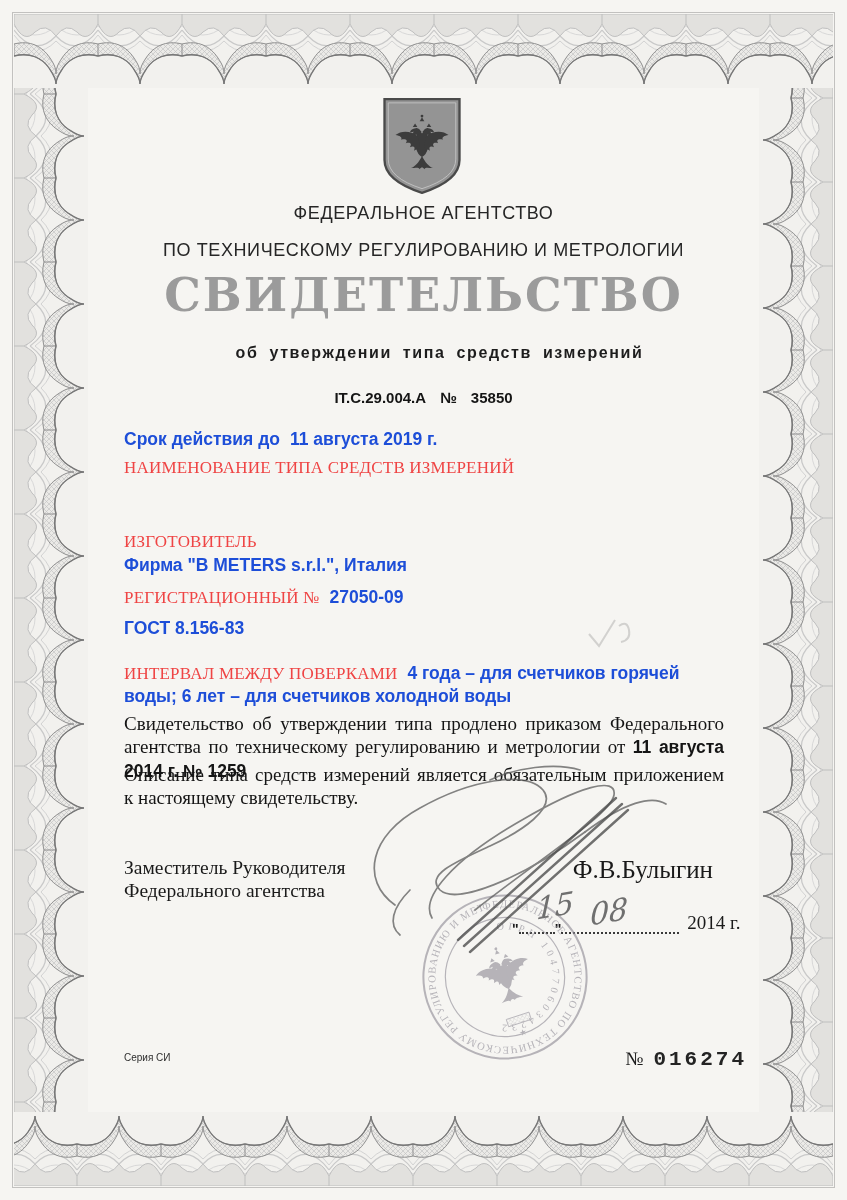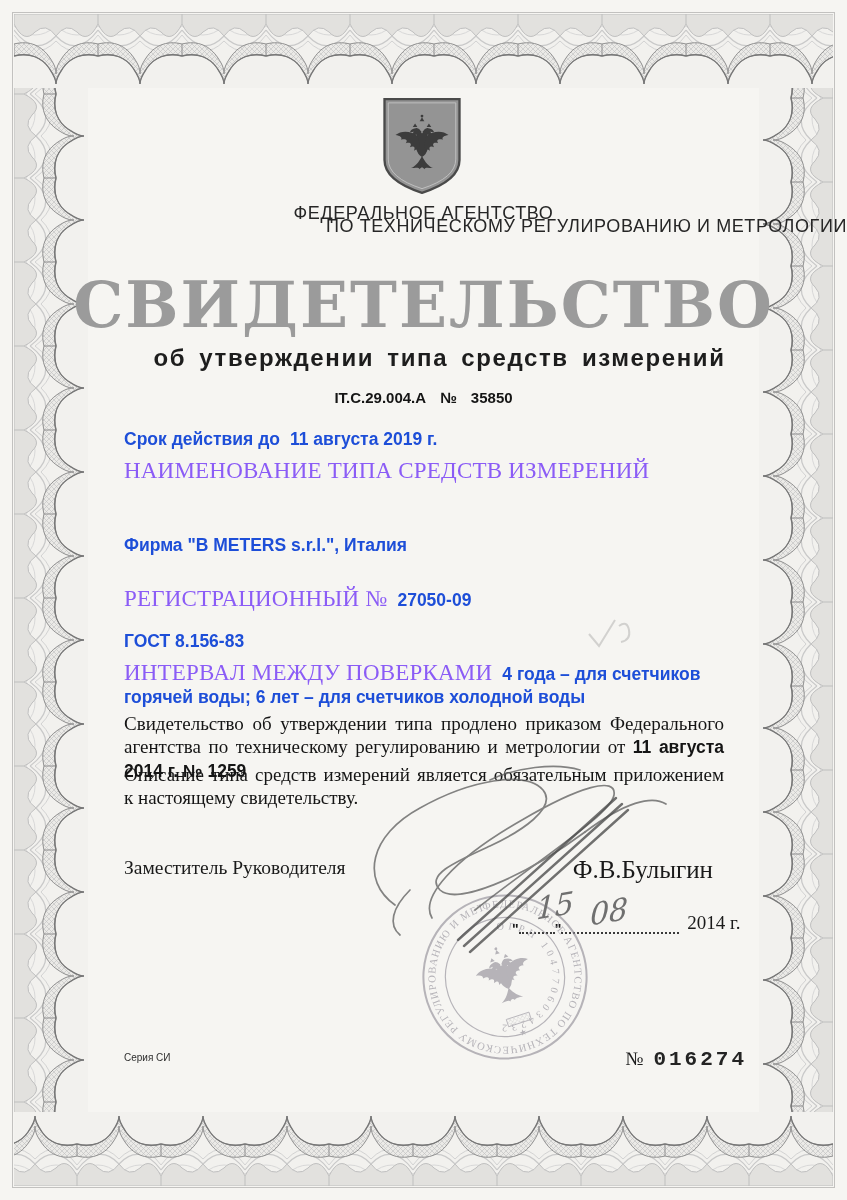--- a/index.html
+++ b/index.html
@@ -14,36 +14,36 @@
   .layer{position:absolute;z-index:2;}
   
   .agency{
     left:0;right:0;text-align:center;
     font-family:"Liberation Sans","DejaVu Sans",sans-serif;
     font-size:18px;letter-spacing:.6px;color:#262626;
   }
   .cert-title{
     left:0;right:0;top:268px;text-align:center;
     font-family:"DejaVu Serif","Liberation Serif",serif;
-    font-weight:bold;font-size:63px;letter-spacing:2px;color:#9b9b9b;
+    font-weight:bold;font-size:46px;letter-spacing:2px;color:#9b9b9b;
   }
   .cert-subtitle{
     left:0;right:0;top:344px;text-align:center;
     font-family:"Liberation Sans","DejaVu Sans",sans-serif;
-    font-weight:bold;font-size:24px;letter-spacing:1.6px;word-spacing:5px;color:#1d1d1d;padding-left:32px;
+    font-weight:bold;font-size:16px;letter-spacing:1.6px;word-spacing:5px;color:#1d1d1d;padding-left:32px;
   }
   .number-line{
     left:0;right:0;top:389px;text-align:center;
     font-family:"Liberation Sans","DejaVu Sans",sans-serif;
     font-weight:bold;font-size:15px;color:#151515;
   }
   .number-line .gap{display:inline-block;width:14px;}
   
   .blk{left:124px;width:600px;}
-  .lbl{font-family:"Liberation Serif","DejaVu Serif",serif;font-size:23px;color:#8b5cf6;letter-spacing:.2px;}
+  .lbl{font-family:"Liberation Serif","DejaVu Serif",serif;font-size:17px;color:#ef4444;letter-spacing:.2px;}
   .val{font-family:"Liberation Sans","DejaVu Sans",sans-serif;font-weight:bold;font-size:17.5px;line-height:22px;color:#1d4ed8;}
   .para{font-size:19px;line-height:23px;text-align:justify;color:#151515;}
   .para .bold-sans{font-family:"Liberation Sans","DejaVu Sans",sans-serif;font-weight:bold;font-size:17.5px;}
   .inline-gap{display:inline-block;width:10px;}
   
   .sign-left{left:124px;top:856px;font-size:19.5px;line-height:23px;color:#1a1a1a;}
   .sign-name{top:856px;right:134px;font-size:25px;color:#1a1a1a;text-align:left;}
   .date-row{
     left:512px;top:912px;width:230px;font-size:19px;color:#1a1a1a;
     display:flex;align-items:flex-end;
@@ -118,47 +118,48 @@
 
 <div class="layer" style="left:377px;top:94px;">
   <svg width="90" height="104" viewBox="0 0 96 110">
     <path d="M8,5 H88 V70 Q88,92 48,105 Q8,92 8,70 Z" fill="#949494" stroke="#4a4a4a" stroke-width="2.5"></path>
     <path d="M12,9 H84 V69 Q84,89 48,100.5 Q12,89 12,69 Z" fill="none" stroke="#c2c2c2" stroke-width="1"></path>
     <use href="#eagle" x="11" y="10" width="74" height="84" fill="#3c3c3c"></use>
   </svg>
 </div>
 
 <div class="layer agency" style="top:203px;">ФЕДЕРАЛЬНОЕ АГЕНТСТВО</div>
-<div class="layer agency" style="top:216px;text-align:right;">ПО ТЕХНИЧЕСКОМУ РЕГУЛИРОВАНИЮ И МЕТРОЛОГИИ</div>
+<div class="layer agency" style="top:240px;">ПО ТЕХНИЧЕСКОМУ РЕГУЛИРОВАНИЮ И МЕТРОЛОГИИ</div>
 
 <div class="layer cert-title">СВИДЕТЕЛЬСТВО</div>
 <div class="layer cert-subtitle">об утверждении типа средств измерений</div>
 
 <div class="layer number-line">
   <span>IT.С.29.004.A</span><span class="gap"></span><span>№</span><span class="gap"></span><span>35850</span>
 </div>
 
 <div class="layer blk val" style="top:428px;">
   <span>Срок действия до</span><span class="inline-gap"></span><span>11 августа 2019 г.</span>
 </div>
 
 <div class="layer blk" style="top:458px;">
   <div class="lbl">НАИМЕНОВАНИЕ ТИПА СРЕДСТВ ИЗМЕРЕНИЙ</div>
 </div>
 
 <div class="layer blk" style="top:532px;">
+  <div class="lbl">ИЗГОТОВИТЕЛЬ</div>
   <div class="val" style="margin-top:2px;">Фирма "B METERS s.r.l.", Италия</div>
 </div>
 
 <div class="layer blk" style="top:586px;">
   <span class="lbl">РЕГИСТРАЦИОННЫЙ №</span><span class="inline-gap"></span><span class="val">27050-09</span>
 </div>
 
 <div class="layer blk" style="top:616px;">
-  <div class="val" style="margin-top:14px;">ГОСТ 8.156-83</div>
+  <div class="val" style="margin-top:1px;">ГОСТ 8.156-83</div>
 </div>
 
 <div class="layer blk" style="top:662px;line-height:22px;">
   <span class="lbl">ИНТЕРВАЛ МЕЖДУ ПОВЕРКАМИ</span><span class="inline-gap"></span><span class="val">4 года – для счетчиков горячей воды; 6 лет – для счетчиков холодной воды</span>
 </div>
 
 <div class="layer blk para" style="top:712px;">
   <span>Свидетельство об утверждении типа продлено приказом Федерального агентства по техническому регулированию и метрологии от</span>
   <span class="bold-sans">11 августа 2014 г. № 1259</span>
 </div>
@@ -179,20 +180,21 @@
   </g>
   <g fill="none" stroke="#4f4f4f" stroke-width="2.4" stroke-linecap="round" opacity="0.8">
     <path d="M276,58 L118,200"></path>
     <path d="M282,64 L124,206"></path>
     <path d="M288,70 L130,212"></path>
   </g>
 </svg>
 
 <div class="layer sign-left">
   <div>Заместитель Руководителя</div>
+  <div>Федерального агентства</div>
 </div>
 <div class="layer sign-name">Ф.В.Булыгин</div>
 
 <div class="layer date-row">
   <span class="quote">"</span>
   <span class="dots" style="width:36px;"></span>
   <span class="quote">"</span>
   <span class="dots" style="width:118px;"></span>
   <span style="margin-left:8px;white-space:nowrap;">2014 г.</span>
 </div>

